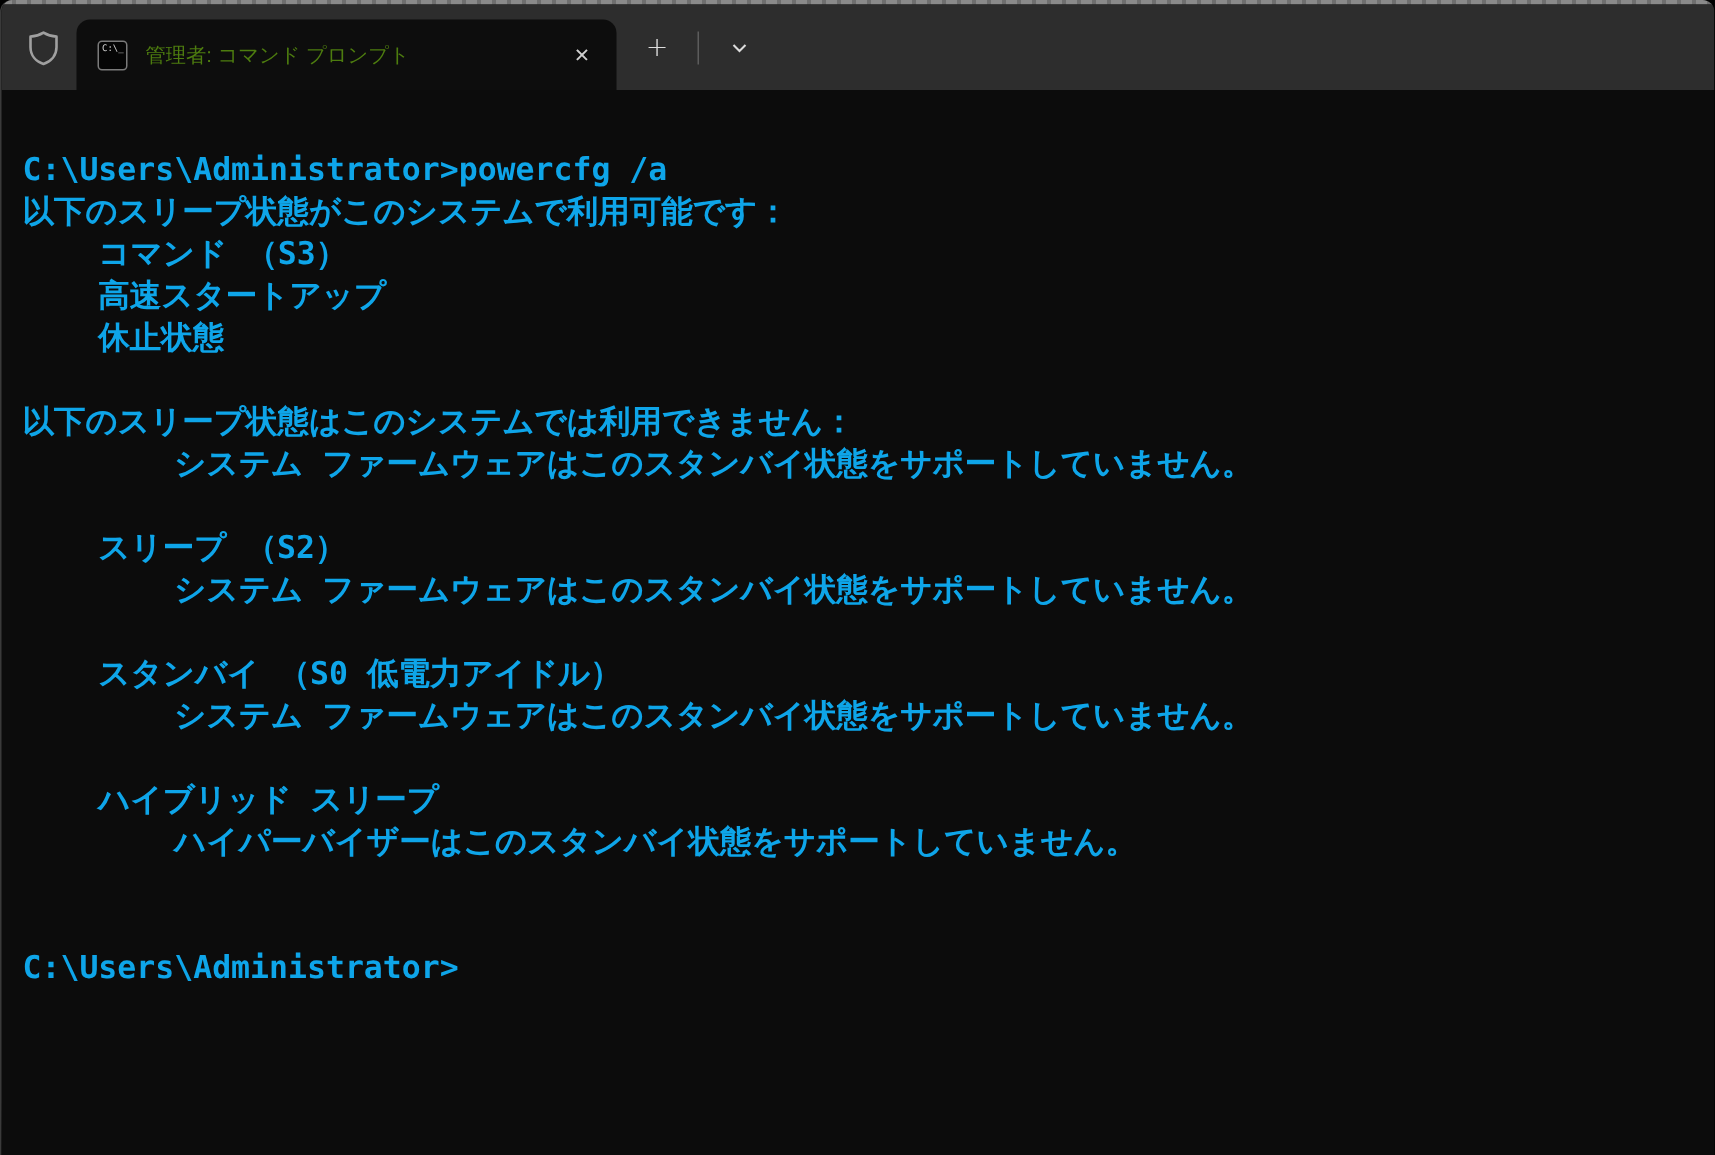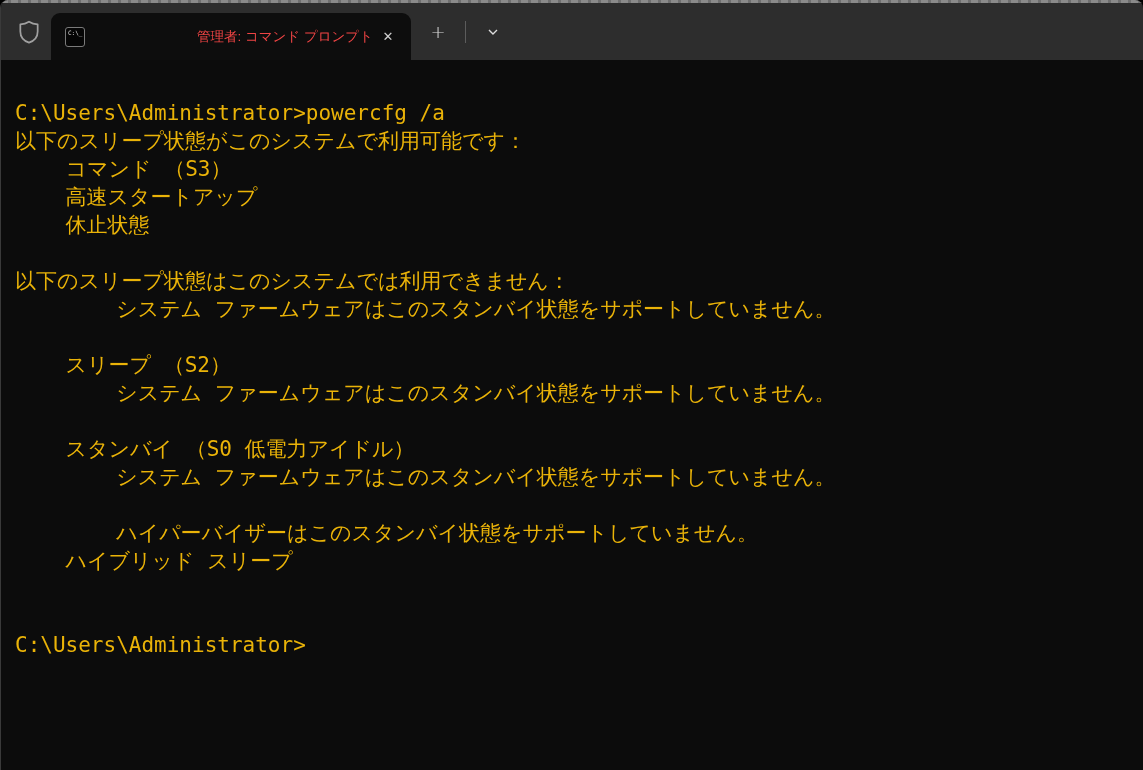--- a/index.html
+++ b/index.html
@@ -57,24 +57,23 @@
   .cmd-icon span {
     position:absolute; top:1px; left:2px;
     font:6px "DejaVu Sans Mono",monospace;
     color:#d8d8d8; letter-spacing:0;
   }
 
   .tab-title {
     flex:1;
     margin-left:12px;
     font:400 13.5px "Liberation Sans",sans-serif;
-    color:#ef4444;
+    color:#4d7c0f;
     white-space:nowrap;
     overflow:hidden;
-    text-align:right;
   }
 
   .close-btn {
     width:30px; height:30px;
     display:flex; align-items:center; justify-content:center;
     color:#cfcfcf;
     font:300 13px "DejaVu Sans",sans-serif;
     border-radius:4px;
     flex:0 0 auto;
   }
@@ -99,22 +98,22 @@
   .terminal {
     padding:39px 10px 0 14px;
     cursor:text;
   }
   .line {
     height:28px;
     line-height:28px;
     white-space:pre;
     font-family:"DejaVu Sans Mono",monospace;
     font-size:21px;
-    font-weight:400;
-    color:#eab308;
+    font-weight:700;
+    color:#0ea5e9;
   }
 </style>
 </head>
 <body>
 
 <div class="window">
   <div class="top-edge"></div>
 
   <div class="tabbar">
 
@@ -152,19 +151,19 @@
       <div class="line"></div>
       <div class="line">以下のスリープ状態はこのシステムでは利用できません：</div>
       <div class="line">        システム ファームウェアはこのスタンバイ状態をサポートしていません。</div>
       <div class="line"></div>
       <div class="line">    スリープ （S2）</div>
       <div class="line">        システム ファームウェアはこのスタンバイ状態をサポートしていません。</div>
       <div class="line"></div>
       <div class="line">    スタンバイ （S0 低電力アイドル）</div>
       <div class="line">        システム ファームウェアはこのスタンバイ状態をサポートしていません。</div>
       <div class="line"></div>
+      <div class="line">    ハイブリッド スリープ</div>
       <div class="line">        ハイパーバイザーはこのスタンバイ状態をサポートしていません。</div>
-      <div class="line">    ハイブリッド スリープ</div>
       <div class="line"></div>
       <div class="line"></div>
       <div class="line">C:\Users\Administrator&gt;</div>
     </div>
 </div>
 
 </body></html>

